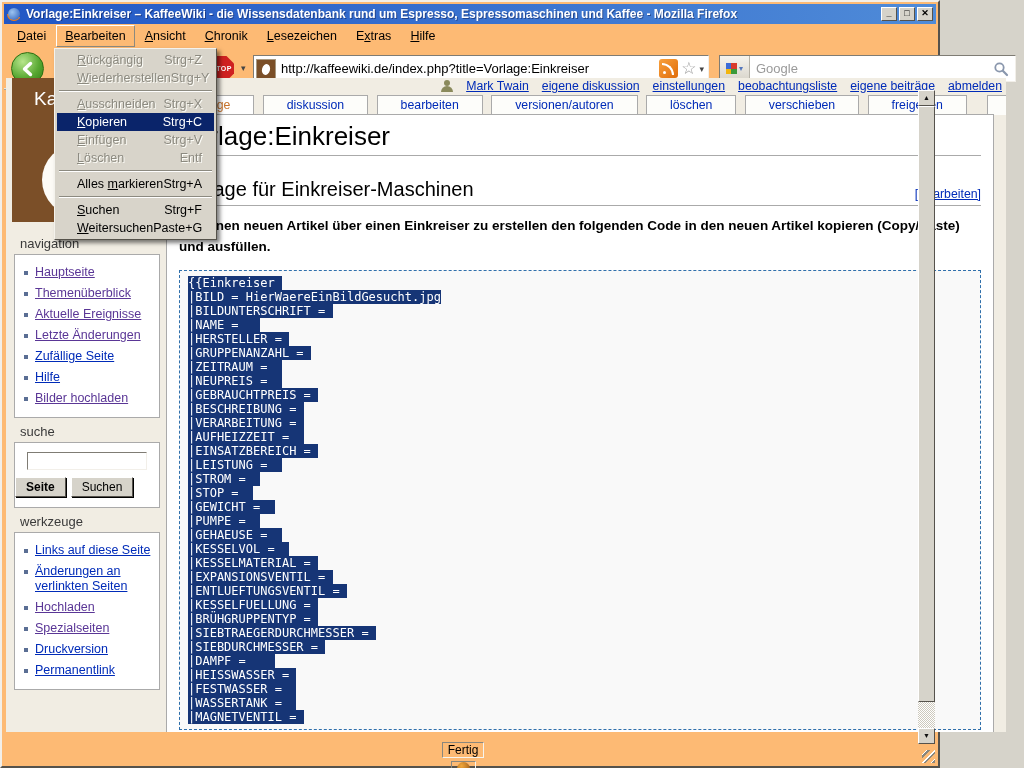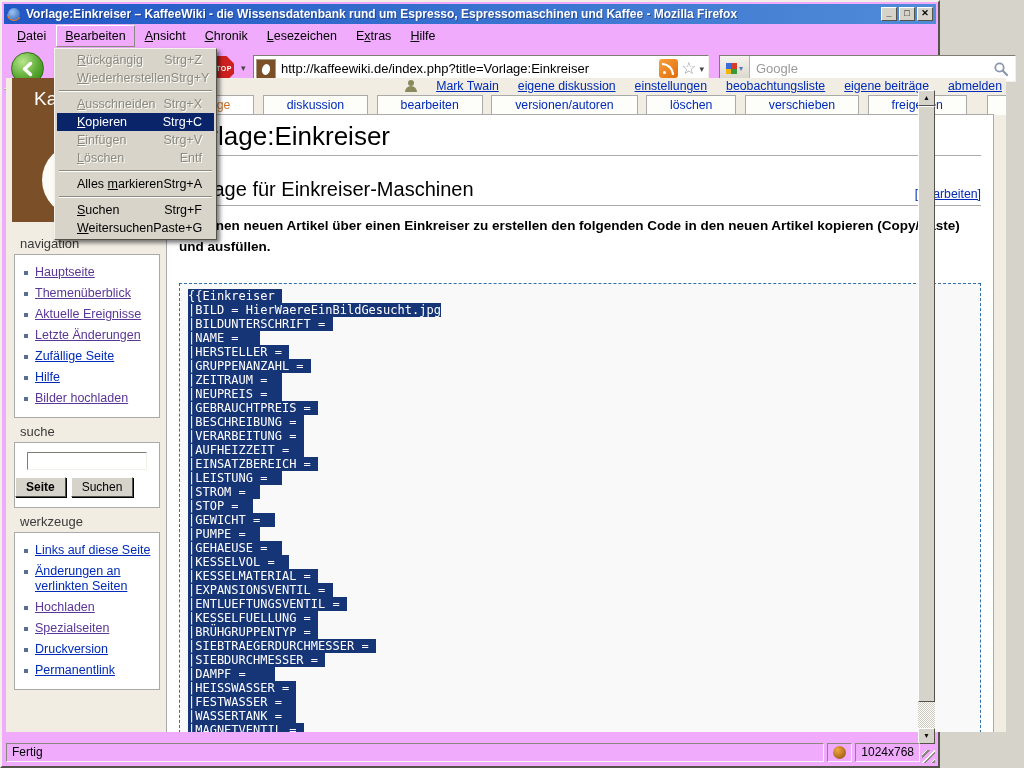--- a/index.html
+++ b/index.html
@@ -1,21 +1,21 @@
 <!DOCTYPE html>
 <html><head>
 <meta charset="utf-8">
 <style>
   * { margin:0; padding:0; box-sizing:border-box; }
   html,body { width:1024px; height:768px; overflow:hidden; }
   body { font-family:"Liberation Sans", sans-serif; background:#d6d3ca; position:relative; }
   u { text-decoration:underline; }
 
   .window { position:absolute; left:0; top:0; width:940px; height:768px;
-    background:#f0abfc; border:2px solid; border-color:#f2efe9 #55524c #55524c #f2efe9; }
+    background:#fdba74; border:2px solid; border-color:#f2efe9 #55524c #55524c #f2efe9; }
 
   
   .titlebar { position:absolute; left:2px; top:2px; right:2px; height:20px;
     background:linear-gradient(90deg,#2257c5,#4f8bd8); display:flex; align-items:center;
     padding:0 3px; color:#fff; }
   .fx-icon { width:15px; height:15px; position:relative; margin-right:4px; flex:none; }
   .fx-globe { position:absolute; left:1px; top:1px; width:12px; height:12px; border-radius:50%;
     background:radial-gradient(circle at 35% 35%, #9cc4f0, #2a5cb8); }
   .fx-fox { position:absolute; left:0; top:0; width:14px; height:14px; border-radius:50%;
     background:conic-gradient(from 120deg, #f57c12 0 150deg, transparent 150deg 360deg); }
@@ -91,58 +91,58 @@
   .search-body { background:#fff; border:1px solid #aaa; padding:9px 0 10px; text-align:center; }
   .search-input { width:120px; height:18px; border:1px solid; border-color:#7f7c74 #f2efe9 #f2efe9 #7f7c74;
     font-size:12px; outline:none; }
   .search-btns { margin-top:7px; display:flex; gap:5px; }
   .mini-btn { background:#d6d3ca; border:1px solid; border-color:#fff #55524c #55524c #fff;
     box-shadow:1px 1px 0 #000; font-size:12px; padding:2px 10px; font-family:"Liberation Sans",sans-serif; }
   .mini-btn.bold { font-weight:bold; }
 
   .userlinks { position:absolute; left:156px; top:1px; right:4px; height:16px; text-align:right;
     font-size:12.3px; white-space:nowrap; }
-  .userlinks .link { margin-left:19px; }
+  .userlinks .link { margin-left:13px; }
   .person-icon { display:inline-block; width:12px; height:12px; vertical-align:-2px; position:relative; }
   .person-icon::before { content:""; position:absolute; left:3px; top:0; width:6px; height:6px;
     border-radius:50%; background:#8a8a5c; }
   .person-icon::after { content:""; position:absolute; left:0; bottom:0; width:12px; height:6px;
     border-radius:6px 6px 0 0; background:#8a8a5c; }
 
   .tabs { position:absolute; left:160px; top:17px; right:0; height:20px; white-space:nowrap; font-size:12.3px; }
   .tab { display:inline-block; background:#fdfdfa; border:1px solid #aaa; border-bottom:none;
     padding:2px 23px 3px; margin-right:5px; color:#002bb8; }
   .tab.active { background:#fff; color:#c8742c; }
   .tab.spaced { margin-left:12px; }
 
   .article { position:absolute; left:160px; top:36px; right:12px; height:640px; background:#fff;
     border:1px solid #aaa; padding:2px 12px 0 12px; }
   .h1 { font-size:26px; font-weight:normal; color:#000; padding:4px 0 3px; border-bottom:1px solid #aaa; }
   .h2row { display:flex; justify-content:space-between; align-items:flex-end;
     border-bottom:1px solid #aaa; margin-top:22px; padding-bottom:4px; }
   .h2 { font-size:20px; font-weight:normal; }
   .editsection { font-size:12.3px; }
   .intro { margin-top:9px; font-size:13.5px; font-weight:bold; line-height:21px; }
-  .codebox { margin-top:26px; border:1px dashed #2f6fab; background:#f9f9f9; padding:5px 8px;
+  .codebox { margin-top:13px; border:1px dashed #2f6fab; background:#f9f9f9; padding:5px 8px;
     font-family:"DejaVu Sans Mono","Liberation Mono",monospace; font-size:12px; line-height:14px; }
   .codeline { height:14px; white-space:pre; }
   .codeline span { background:#163576; color:#fff; }
 
   
   .vscroll { position:absolute; right:3px; top:88px; width:17px; height:654px;
     background:conic-gradient(#fff 25%, #cdc9bd 0 50%, #fff 0 75%, #cdc9bd 0) 0 0/2px 2px; }
   .sb-btn { position:absolute; left:0; width:17px; height:16px; background:#d6d3ca; border:1px solid;
     border-color:#fff #55524c #55524c #fff; font-size:7px; text-align:center; line-height:14px; color:#111; }
   .sb-up { top:0; } .sb-down { bottom:0; }
   .sb-thumb { position:absolute; left:0; top:16px; width:17px; height:596px; background:#d6d3ca;
     border:1px solid; border-color:#fff #55524c #55524c #fff; }
 
   
   .statusbar { position:absolute; left:2px; right:2px; bottom:2px; height:24px; display:flex;
-    align-items:center; padding:2px 16px 2px 2px; gap:3px; }
+    align-items:center; padding:2px 16px 2px 2px; gap:3px;flex-direction:column; }
   .panel { border:1px solid; border-color:#8a877e #f6f4ee #f6f4ee #8a877e; height:19px;
     font-size:12px; display:flex; align-items:center; padding:0 5px; }
   .panel.grow { flex:1; }
   .coffee-dot { width:13px; height:13px; border-radius:50%;
     background:radial-gradient(circle at 35% 30%,#f2a83c,#8a4a10); }
   .grip { position:absolute; right:1px; bottom:1px; width:13px; height:13px;
     background:repeating-linear-gradient(135deg, transparent 0 3px, #fff 3px 4px, #8a877e 4px 6px); }
 
   
   .menu-pop { position:absolute; left:52px; top:46px; width:163px; background:#d8d4ca;

